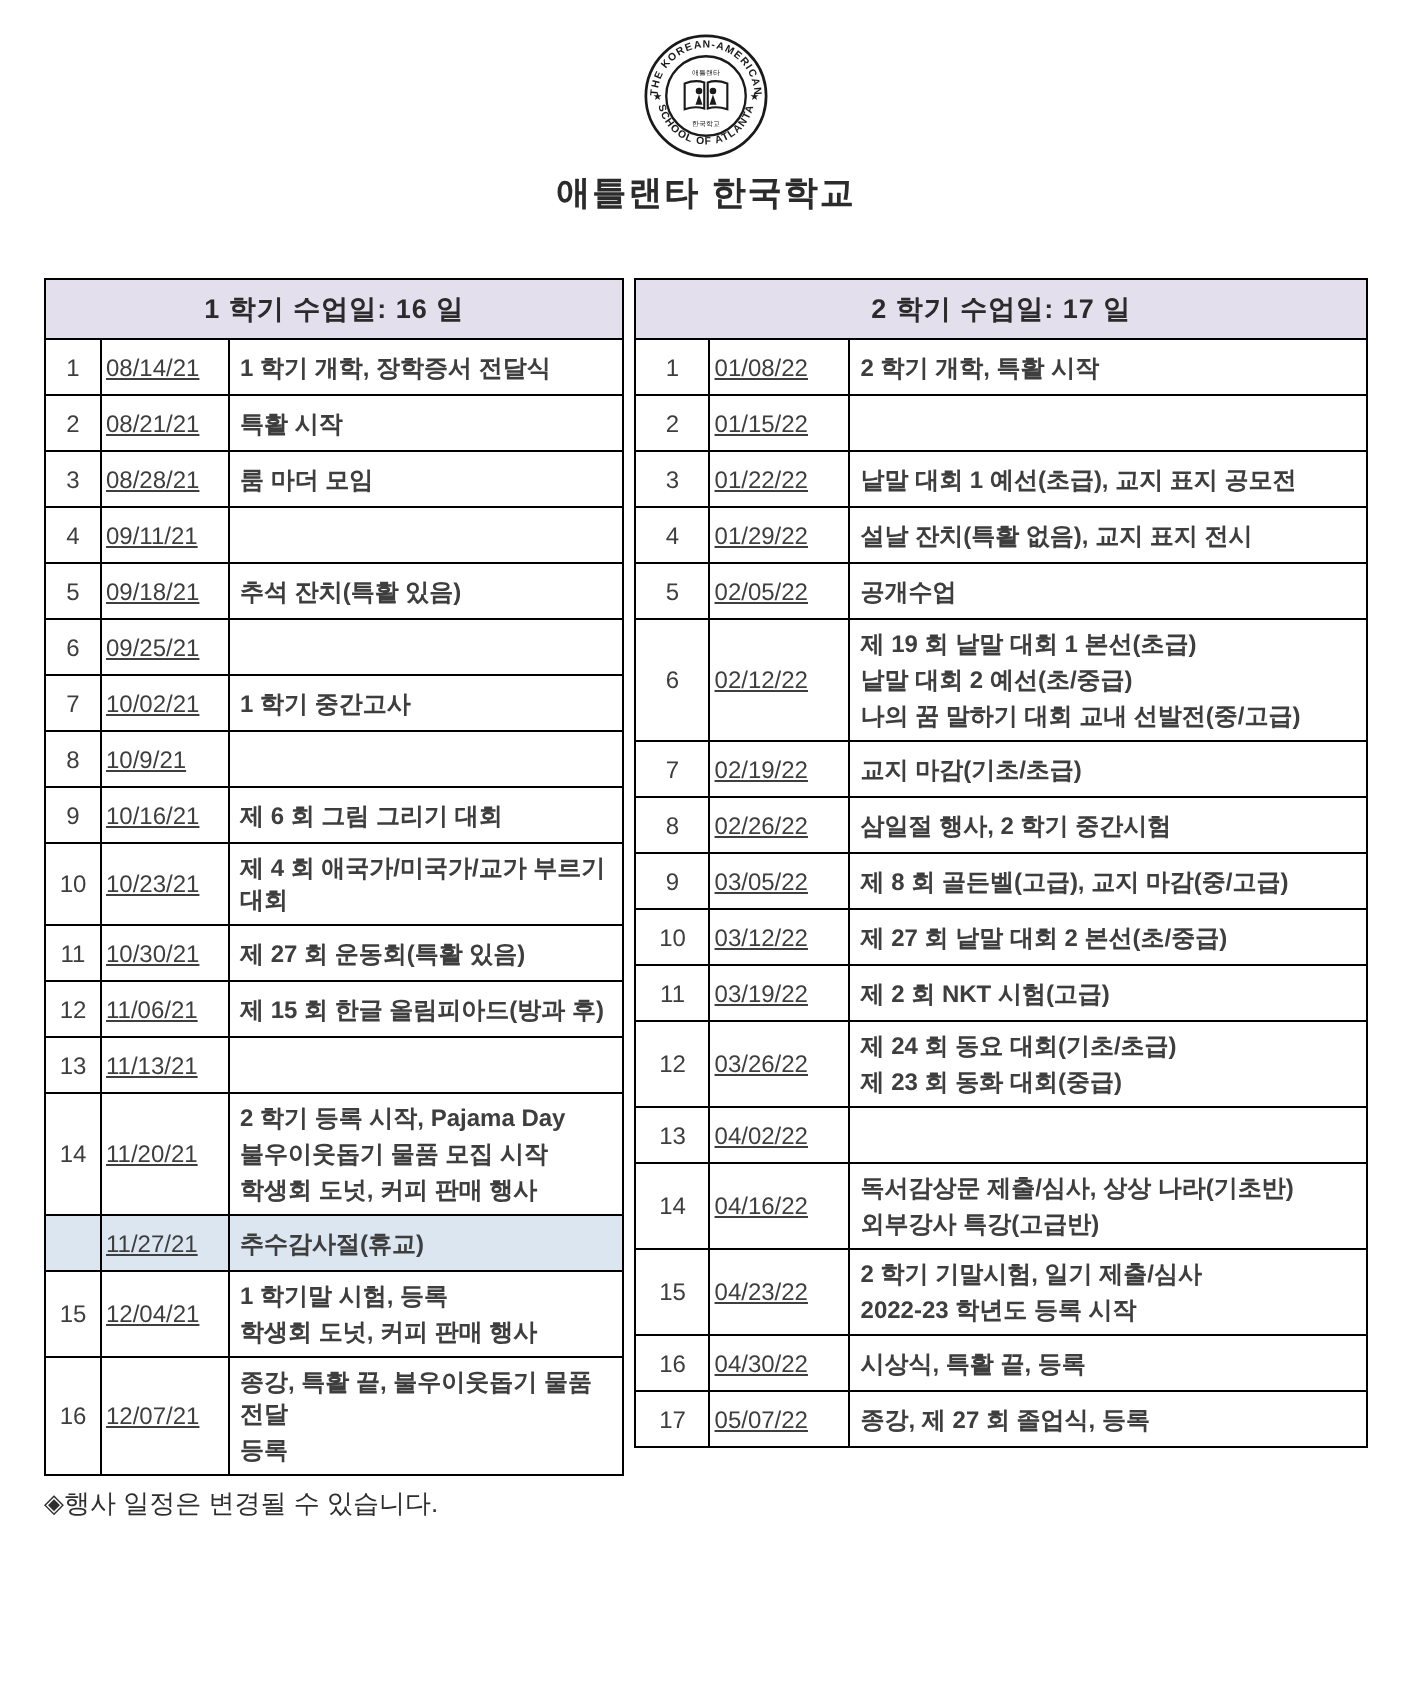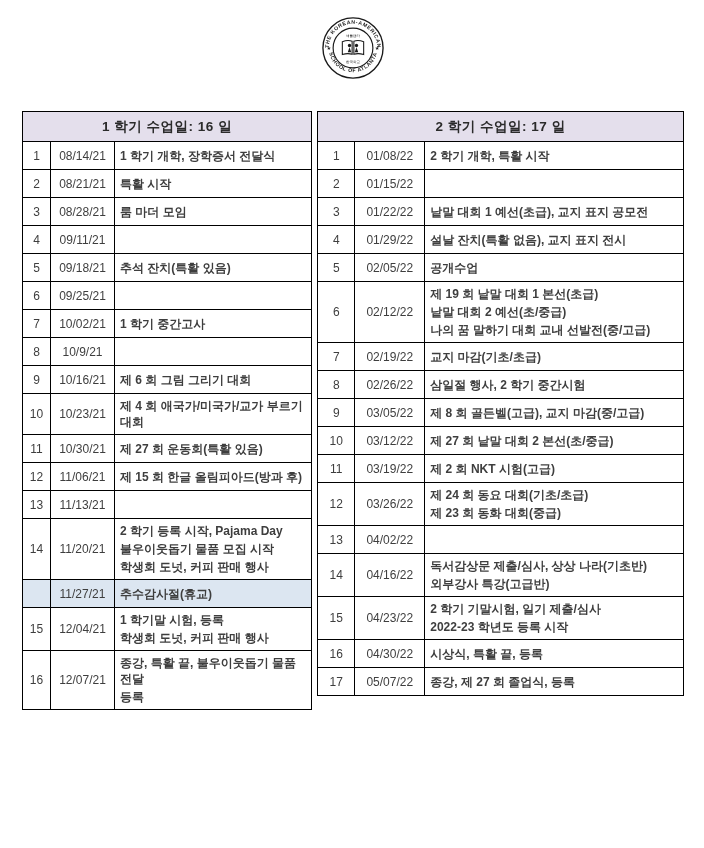--- a/index.html
+++ b/index.html
@@ -37,21 +37,21 @@
   table.t1 { width: 315px; }
   table.t2 { width: 398px; }
   th, td { border: 1px solid var(--border-color, #000); }
   th {
     background: var(--header-bg, #e4dfec);
     font-size: 13.5px; font-weight: bold; color: #2b2b2b;
     height: 30px; padding: 4px 0; letter-spacing: 0.5px;
   }
   td { height: 28px; padding: 3px 2px; font-size: 12px; vertical-align: middle; }
   td.num  { text-align: center; }
-  td.date { text-align: center; white-space: nowrap; }
+  td.date { white-space: nowrap; text-decoration: underline; }
   td.desc { text-align: left; padding-left: 5px; padding-right: 3px; }
   td.desc .line { line-height: 16px; padding: 1px 0; font-weight: bold; }
   tr.holiday td { background: var(--holiday-bg, #dce6f1); }
 
   
   .footer-note {
     margin-top: 5px;
     font-size: 13px; color: #2e2e2e;
   }
 </style>
@@ -82,20 +82,21 @@
         <g>
           <path d="M -11 -6.5 Q -5.5 -8.5 -0.9 -7 L -0.9 6.5 Q -5.5 5 -11 6.8 Z" fill="#ffffff" stroke="#1a1a1a" stroke-width="1.1"></path>
           <path d="M 11 -6.5 Q 5.5 -8.5 0.9 -7 L 0.9 6.5 Q 5.5 5 11 6.8 Z" fill="#ffffff" stroke="#1a1a1a" stroke-width="1.1"></path>
           <circle cx="-3.6" cy="-2.6" r="1.7" fill="#1a1a1a"></circle>
           <path d="M -3.6 -0.8 L -5.4 4.5 L -1.8 4.5 Z" fill="#1a1a1a"></path>
           <circle cx="3.6" cy="-2.6" r="1.7" fill="#1a1a1a"></circle>
           <path d="M 3.6 -0.8 L 1.8 4.5 L 5.4 4.5 Z" fill="#1a1a1a"></path>
         </g>
       </svg>
     </div>
+    <div class="school-name">애틀랜타 한국학교</div>
   </div>
 
   <div class="tables">
 
     <table class="t1">
       <colgroup>
           <col style="width:28px">
           <col style="width:64px">
           <col>
         </colgroup>
@@ -353,14 +354,15 @@
             <td class="date">05/07/22</td>
             <td class="desc">
               <div class="line">종강, 제 27 회 졸업식, 등록</div>
             </td>
           </tr>
         </tbody>
     </table>
 
   </div>
 
+  <div class="footer-note">◈행사 일정은 변경될 수 있습니다.</div>
 
 </div>
 
 </body></html>

